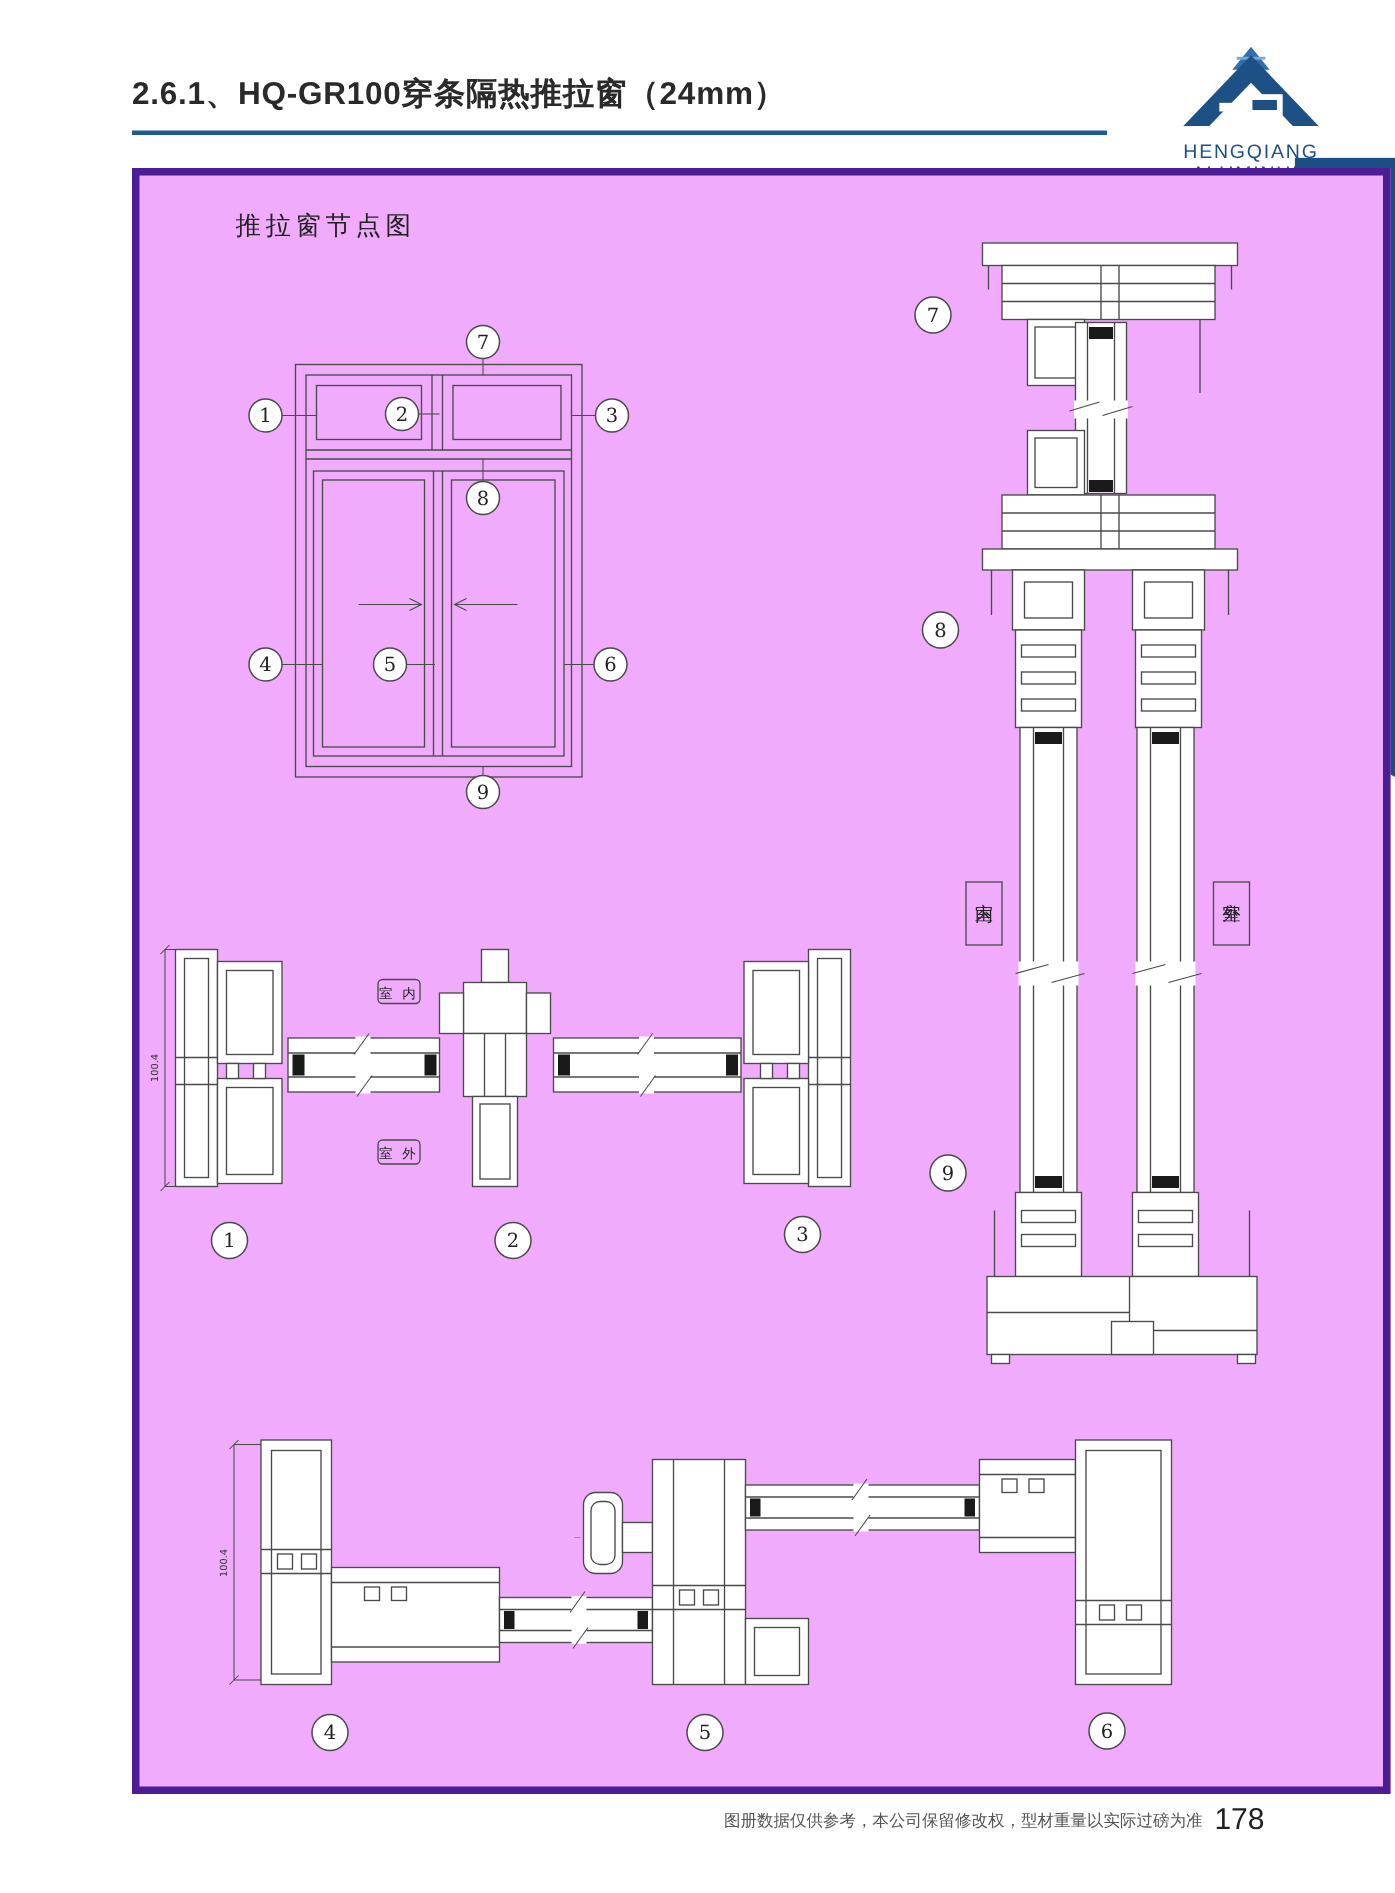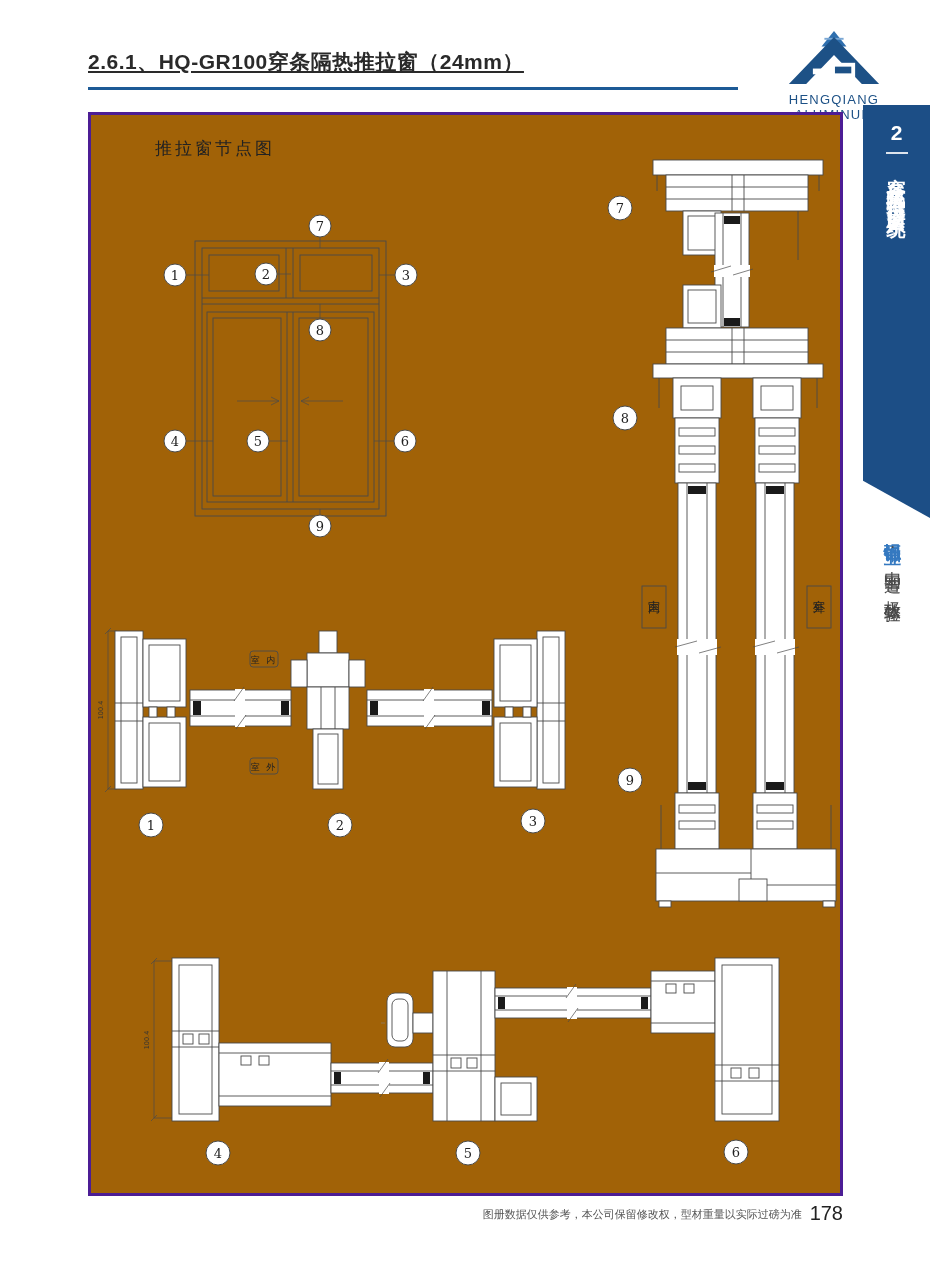--- a/index.html
+++ b/index.html
@@ -5,21 +5,21 @@
   * { box-sizing: border-box; }
   body { margin: 0; background: #e8e8e8; }
   .page {
     position: relative; width: 930px; height: 1262px; margin: 0 auto;
     background: #ffffff; overflow: hidden;
     font-family: "Liberation Sans", "DejaVu Sans", sans-serif;
   }
   
   .title {
     position: absolute; left: 88px; top: 48px; margin: 0;
-    font-size: 21px; font-weight: bold; color: #2a2a2a; letter-spacing: 0.5px; text-decoration: underline;
+    font-size: 21px; font-weight: bold; color: #2a2a2a; letter-spacing: 0.5px;
   }
   .title-rule { position: absolute; left: 88px; top: 87px; width: 650px; height: 3px; background: #1d5a96; }
   
   .logo { position: absolute; left: 758px; top: 30px; width: 152px; text-align: center; }
   .logo-text { font-size: 13px; font-weight: normal; color: #1d5186; letter-spacing: 1.2px; margin-top: 2px; }
   
   .ribbon {
     position: absolute; left: 863px; top: 105px; width: 67px; height: 413px;
     background: #1c4e86; color: #fff;
     clip-path: polygon(0 0, 100% 0, 100% 100%, 0 91%);
@@ -34,22 +34,22 @@
   }
   .tagline {
     position: absolute; left: 884px; top: 529px; height: 300px;
     writing-mode: vertical-rl; text-orientation: upright;
     font-size: 17px; letter-spacing: 2px; line-height: 1; color: #4a4a4a;
   }
   .tagline .brand { color: #3579c0; font-weight: bold; }
   .tagline .dot { color: #4a4a4a; }
   
   .draw-box {
-    position: absolute; left: 88px; top: 112px; width: 755px; height: 1084px;
-    border: 3px solid #4c1d95; background: #a16207;
+    position: absolute; left: 88px; top: 112px; width: 839px; height: 1084px;
+    border: 5px solid #4c1d95; background: #f0abfc;
   }
   .draw-label {
     position: absolute; left: 64px; top: 22px; font-size: 17px; color: #222;
     letter-spacing: 3px; font-family: "Liberation Serif", "DejaVu Serif", serif;
   }
   .cad { position: absolute; left: 0; top: 0; }
   
   .footer {
     position: absolute; left: 88px; top: 1202px; width: 755px; text-align: right;
     color: #555;

